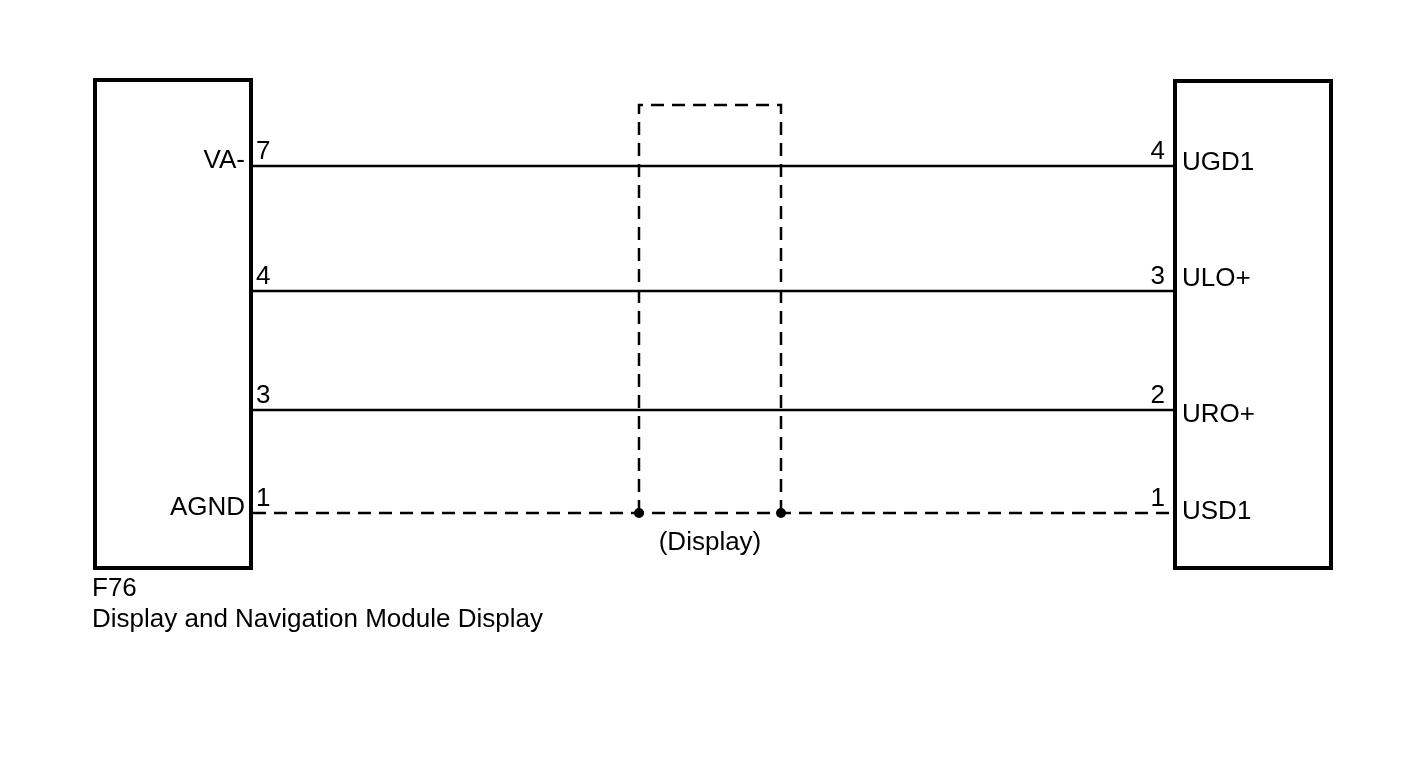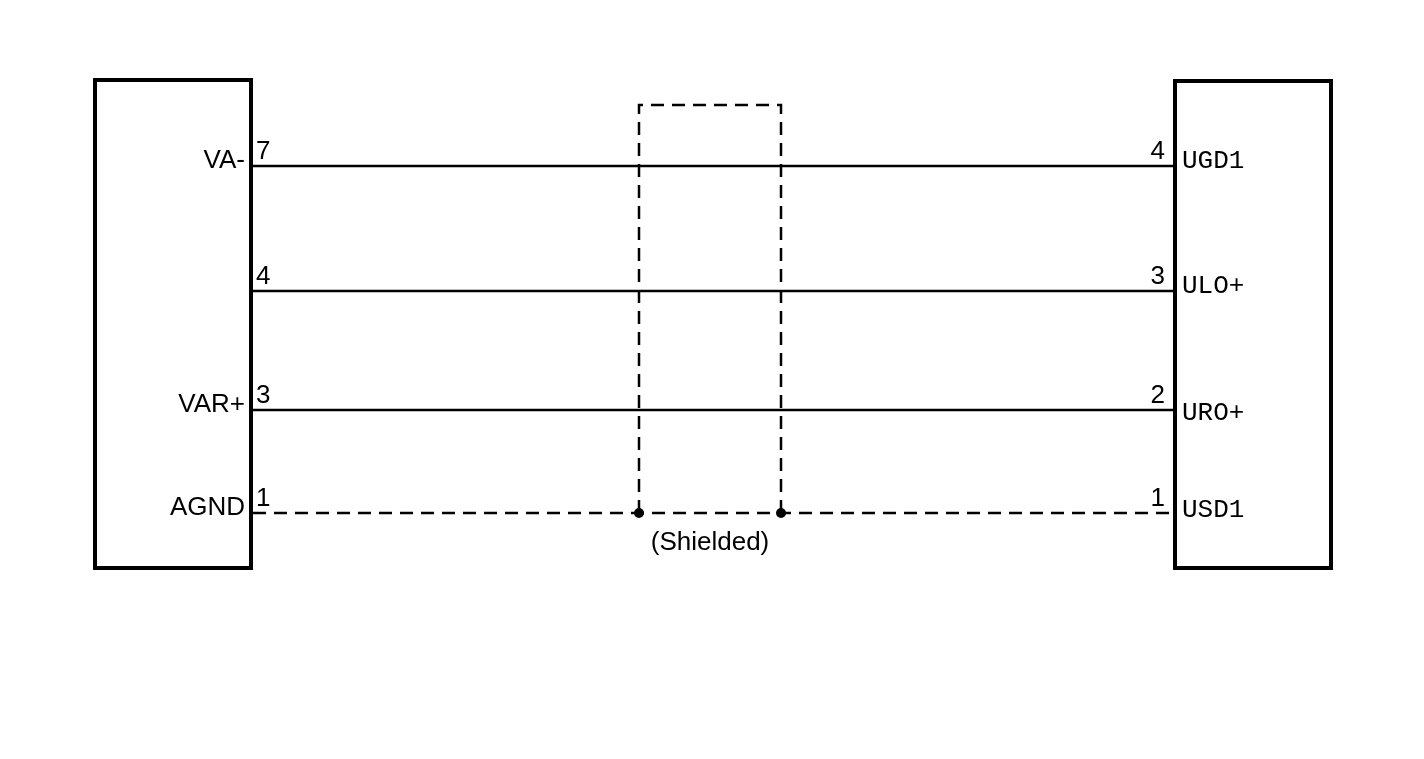--- a/index.html
+++ b/index.html
@@ -28,21 +28,21 @@
   .txt {
     position: absolute;
     font-size: 26px;
     line-height: 30px;
     white-space: nowrap;
     color: #000;
   }
   .left-pin-label  { left: 95px;  width: 150px; text-align: right; }
   .left-pin-num    { left: 256px; }
   .right-pin-num   { left: 1065px; width: 100px; text-align: right; }
-  .right-pin-label { left: 1182px; font-family: Liberation Mono, monospace; }
+  .right-pin-label { left: 1182px; }
 
   .caption {
     position: absolute;
     top: 572px;
     font-size: 26px;
     line-height: 31px;
     white-space: nowrap;
     color: #000;
   }
   #left-caption  { left: 92px; }
@@ -75,28 +75,31 @@
   <div class="connector-box" id="left-box"></div>
   <div class="connector-box" id="right-box"></div>
 
   <span class="txt left-pin-label" style="top:144px">VA-</span>
   <span class="txt left-pin-num" style="top:135px">7</span>
   <span class="txt right-pin-num" style="top:135px">4</span>
   <span class="txt right-pin-label" style="top:146px">UGD1</span>
 
   <span class="txt left-pin-num" style="top:260px">4</span>
   <span class="txt right-pin-num" style="top:260px">3</span>
-  <span class="txt right-pin-label" style="top:271px">ULO+</span>
+  <span class="txt right-pin-label" style="top:262px">ULO+</span>
 
-  <span class="txt left-pin-label" style="top:388px">VAR+</span>
   <span class="txt left-pin-num" style="top:379px">3</span>
   <span class="txt right-pin-num" style="top:379px">2</span>
   <span class="txt right-pin-label" style="top:398px">URO+</span>
 
   <span class="txt left-pin-label" style="top:491px">AGND</span>
   <span class="txt left-pin-num" style="top:482px">1</span>
   <span class="txt right-pin-num" style="top:482px">1</span>
   <span class="txt right-pin-label" style="top:495px">USD1</span>
 
-  <span class="shield-label">(Shielded)</span>
+  <span class="shield-label">(Display)</span>
 
+  <div class="caption" id="left-caption">
+    <div>F76</div>
+    <div>Display and Navigation Module Display</div>
+  </div>
 
 </div>
 
 </body></html>

